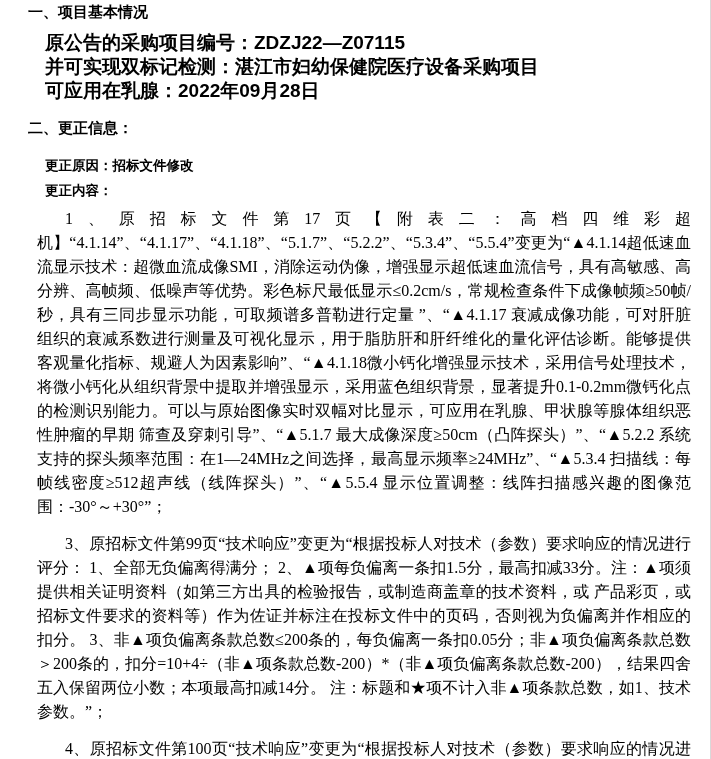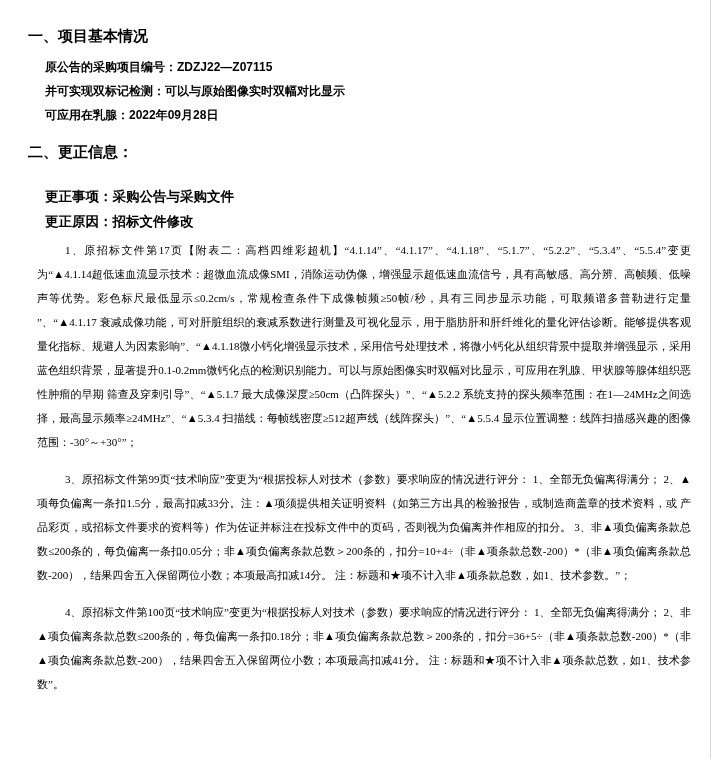--- a/index.html
+++ b/index.html
@@ -2,88 +2,88 @@
 <html><head>
 <meta charset="utf-8">
 <style>
   html,body{margin:0;padding:0;background:#ffffff;}
   .page{
     position:relative;
     width:711px;height:759px;
     box-sizing:border-box;
     background:#ffffff;
     border-right:1px solid #d9d9d9;
-    padding:24px 19px 0 28px;
+    padding:0 19px 0 28px;
     overflow:hidden;
     color:#000;
     font-family:"Liberation Serif", serif;
   }
   .h-main{
     font-family:"Liberation Sans", sans-serif;
     font-weight:bold;
     font-size:15px;
     line-height:20px;
     margin:2px 0 9px 0;
   }
-  .h-main.second{margin-top:15px;margin-bottom:22px;}
+  .h-main.second{margin-top:15px;margin-bottom:15px;}
   .info-line{
     font-family:"Liberation Sans", sans-serif;
     font-weight:bold;
-    font-size:12px;
+    font-size:19px;
     line-height:24px;
     margin-left:17px;
     white-space:nowrap;
   }
   .sub-line{
     font-family:"Liberation Sans", sans-serif;
     font-weight:bold;
     font-size:13.5px;
     line-height:25px;
     margin-left:17px;
     white-space:nowrap;
   }
   .body-para{
     font-family:"Liberation Serif", serif;
-    font-size:11px;
+    font-size:16px;
     line-height:24px;
     text-align:justify;
     text-indent:28px;
     margin:13px 0 1px 9px;
   }
   .body-para:first-of-type{margin-top:4px;}
 </style>
 </head>
 <body>
 
 <div class="page">
 
   <div class="h-main">一、项目基本情况</div>
 
   <div class="info-line">
     <span>原公告的采购项目编号：</span><span>ZDZJ22—Z07115</span>
   </div>
 
   <div class="info-line">
-    <span>并可实现双标记检测：</span><span>可以与原始图像实时双幅对比显示</span>
+    <span>并可实现双标记检测：</span><span>湛江市妇幼保健院医疗设备采购项目</span>
   </div>
 
   <div class="info-line">
     <span>可应用在乳腺：</span><span>2022年09月28日</span>
   </div>
 
   <div class="h-main second">二、更正信息：</div>
 
-  <div class="sub-line">
-    <span>更正事项：</span><span>采购公告与采购文件</span>
-  </div>
 
   <div class="sub-line">
     <span>更正原因：</span><span>招标文件修改</span>
   </div>
 
+  <div class="sub-line">
+    <span>更正内容：</span>
+  </div>
 
   <p class="body-para">1、原招标文件第17页【附表二：高档四维彩超机】“4.1.14”、“4.1.17”、“4.1.18”、“5.1.7”、“5.2.2”、“5.3.4”、“5.5.4”变更为“▲4.1.14超低速血流显示技术：超微血流成像SMI，消除运动伪像，增强显示超低速血流信号，具有高敏感、高分辨、高帧频、低噪声等优势。彩色标尺最低显示≤0.2cm/s，常规检查条件下成像帧频≥50帧/秒，具有三同步显示功能，可取频谱多普勒进行定量 ”、“▲4.1.17 衰减成像功能，可对肝脏组织的衰减系数进行测量及可视化显示，用于脂肪肝和肝纤维化的量化评估诊断。能够提供客观量化指标、规避人为因素影响”、“▲4.1.18微小钙化增强显示技术，采用信号处理技术，将微小钙化从组织背景中提取并增强显示，采用蓝色组织背景，显著提升0.1-0.2mm微钙化点的检测识别能力。可以与原始图像实时双幅对比显示，可应用在乳腺、甲状腺等腺体组织恶性肿瘤的早期 筛查及穿刺引导”、“▲5.1.7 最大成像深度≥50cm（凸阵探头）”、“▲5.2.2 系统支持的探头频率范围：在1—24MHz之间选择，最高显示频率≥24MHz”、“▲5.3.4 扫描线：每帧线密度≥512超声线（线阵探头）”、“▲5.5.4 显示位置调整：线阵扫描感兴趣的图像范围：-30°～+30°”；</p>
 
 
   <p class="body-para">3、原招标文件第99页“技术响应”变更为“根据投标人对技术（参数）要求响应的情况进行评分： 1、全部无负偏离得满分； 2、▲项每负偏离一条扣1.5分，最高扣减33分。注：▲项须提供相关证明资料（如第三方出具的检验报告，或制造商盖章的技术资料，或 产品彩页，或招标文件要求的资料等）作为佐证并标注在投标文件中的页码，否则视为负偏离并作相应的扣分。 3、非▲项负偏离条款总数≤200条的，每负偏离一条扣0.05分；非▲项负偏离条款总数＞200条的，扣分=10+4÷（非▲项条款总数-200）*（非▲项负偏离条款总数-200），结果四舍五入保留两位小数；本项最高扣减14分。 注：标题和★项不计入非▲项条款总数，如1、技术参数。”；</p>
 
   <p class="body-para">4、原招标文件第100页“技术响应”变更为“根据投标人对技术（参数）要求响应的情况进行评分： 1、全部无负偏离得满分； 2、非▲项负偏离条款总数≤200条的，每负偏离一条扣0.18分；非▲项负偏离条款总数＞200条的，扣分=36+5÷（非▲项条款总数-200）*（非▲项负偏离条款总数-200），结果四舍五入保留两位小数；本项最高扣减41分。 注：标题和★项不计入非▲项条款总数，如1、技术参数”。</p>
 
 </div>
 

